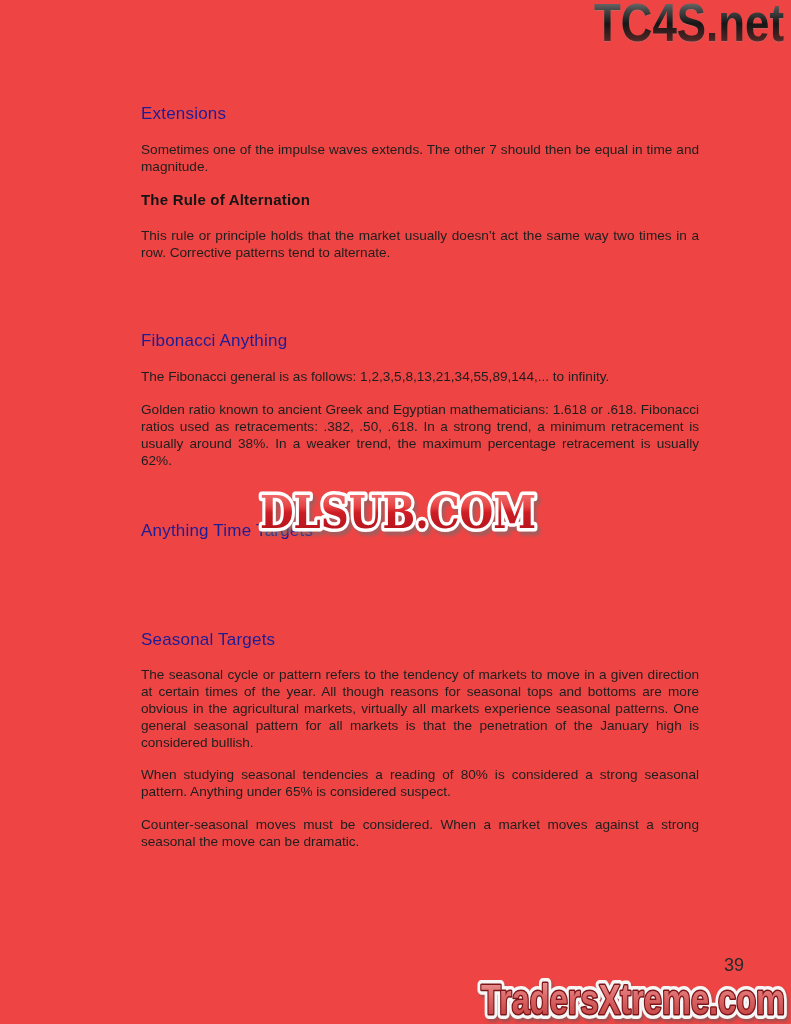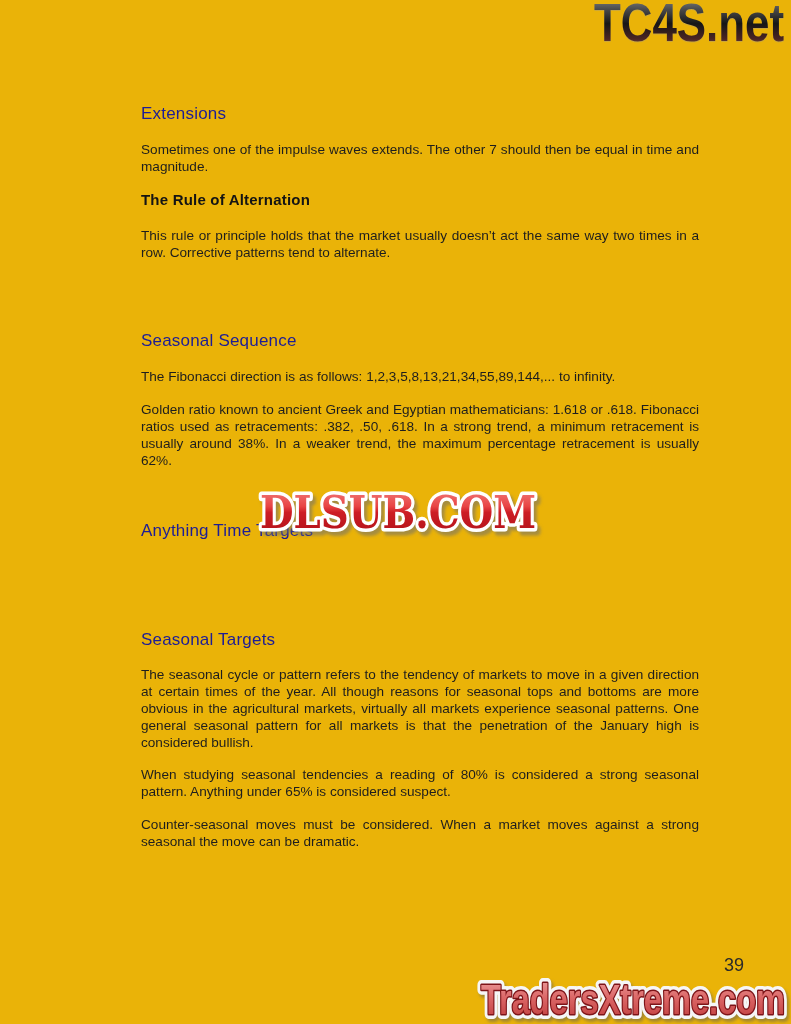--- a/index.html
+++ b/index.html
@@ -1,21 +1,21 @@
 <!DOCTYPE html>
 <html><head>
 <meta charset="utf-8">
 <style>
   * { margin: 0; padding: 0; box-sizing: border-box; }
   html, body { background: #ffffff; }
   .page {
     position: relative;
     width: 791px;
     height: 1024px;
-    background: #eab308;
+    background: #ef4444;
     overflow: hidden;
     font-family: "Liberation Sans", sans-serif;
   }
   .h-blue {
     position: absolute;
     left: 141px;
     font-family: "Liberation Sans", sans-serif;
     font-weight: normal;
     font-size: 17px;
     line-height: 22px;
@@ -87,22 +87,22 @@
     </defs>
     <text x="5" y="43" font-family="Liberation Sans, sans-serif" font-weight="bold" font-size="53" textLength="190" lengthAdjust="spacingAndGlyphs" fill="url(#hd-grad)">TC4S.net</text>
   </svg>
 
   <h2 class="h-blue" style="top:103px">Extensions</h2>
   <p class="para" style="top:141px">Sometimes one of the impulse waves extends.  The other 7 should then be equal in time and magnitude.</p>
 
   <h3 class="h-black" style="top:190px">The Rule of Alternation</h3>
   <p class="para" style="top:227px">This rule or principle holds that the market usually doesn’t act the same way two times in a row.  Corrective patterns tend to alternate.</p>
 
-  <h2 class="h-blue" style="top:330px">Seasonal Sequence</h2>
-  <p class="para" style="top:368px">The Fibonacci direction is as follows: 1,2,3,5,8,13,21,34,55,89,144,... to infinity.</p>
+  <h2 class="h-blue" style="top:330px">Fibonacci Anything</h2>
+  <p class="para" style="top:368px">The Fibonacci general is as follows: 1,2,3,5,8,13,21,34,55,89,144,... to infinity.</p>
   <p class="para" style="top:401px">Golden ratio known to ancient Greek and Egyptian mathematicians: 1.618 or .618.  Fibonacci ratios used as retracements: .382, .50, .618.  In a strong trend, a minimum retracement is usually around 38%. In a weaker trend, the maximum percentage retracement is usually 62%.</p>
 
   <h2 class="h-blue" style="top:520px">Anything Time Targets</h2>
 
   <svg class="watermark" width="300" height="58" viewBox="0 0 300 58">
     <defs>
       <linearGradient id="wm-grad" x1="0" y1="0" x2="0" y2="1">
         <stop offset="0" stop-color="#f28080"></stop>
         <stop offset="0.38" stop-color="#e84444"></stop>
         <stop offset="0.5" stop-color="#cd1d25"></stop>

